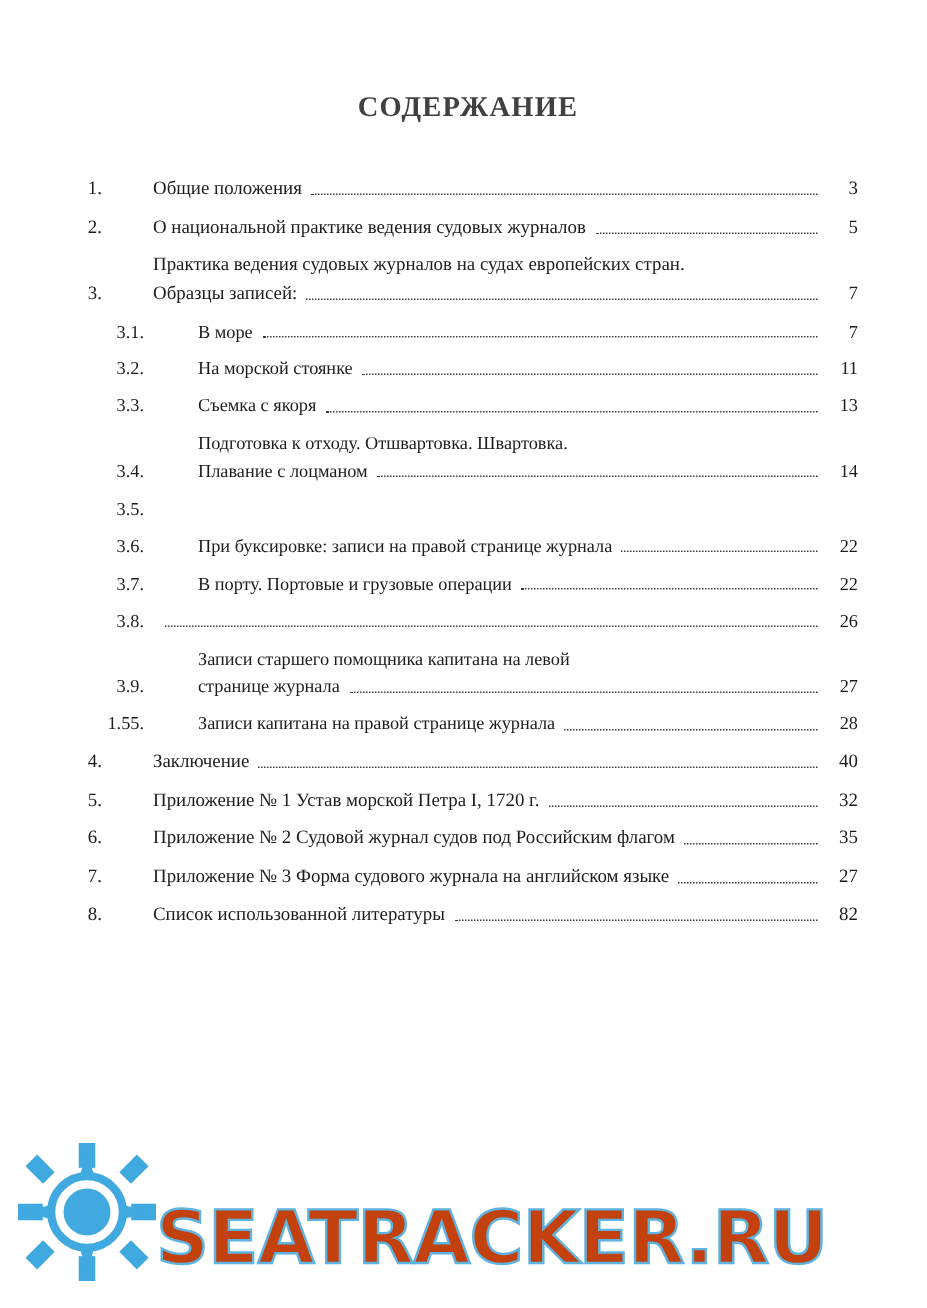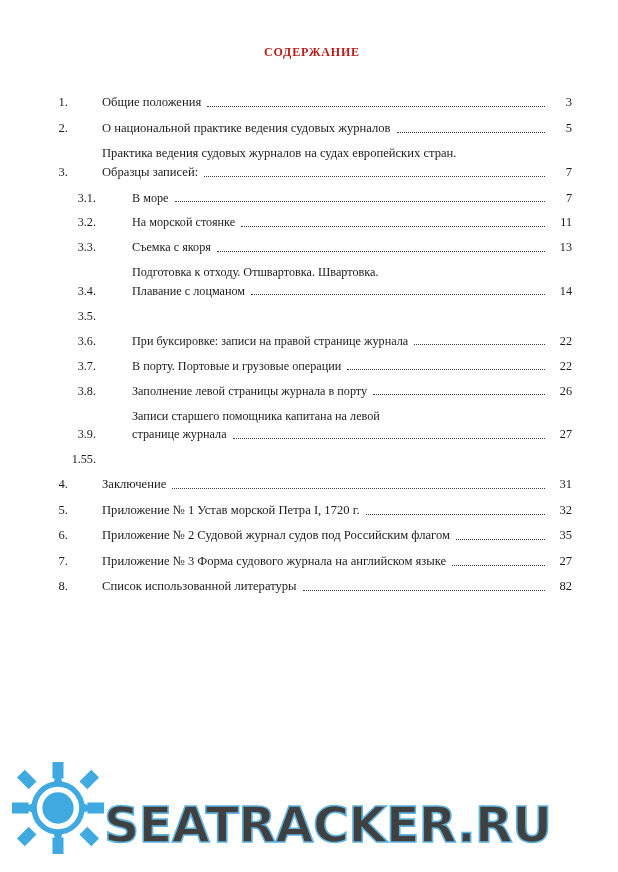--- a/index.html
+++ b/index.html
@@ -18,24 +18,24 @@
   .page {
     position: relative;
     width: 618px;
     height: 872px;
     box-sizing: border-box;
     padding: 45px 46px 0 52px;
   }
   .doc-title {
     text-align: center;
     font-weight: bold;
-    font-size: 12px;
+    font-size: 19px;
     letter-spacing: 0.8px;
-    margin: 0 0 34px 0;
-    color: #b91c1c;
+    margin: 16px 0 34px 0;
+    color: #404040;
   }
   .toc {
     margin: 0;
     padding: 0;
     list-style: none;
   }
   .toc-entry {
     display: flex;
     align-items: flex-end;
     font-size: 12.6px;
@@ -102,21 +102,21 @@
     height: 92px;
   }
   .wm-text {
     position: absolute;
     left: 104px;
     bottom: 12px;
     font-family: "DejaVu Sans", sans-serif;
     font-weight: bold;
     font-size: 49px;
     letter-spacing: -0.5px;
-    color: #404040;
+    color: #c2410c;
     -webkit-text-stroke: 1.6px #5fb3e0;
     line-height: 1;
     white-space: nowrap;
   }
 </style>
 </head>
 <body>
 
 <div class="page">
 
@@ -219,49 +219,55 @@
             <span class="entry-text">В порту. Портовые и грузовые операции</span>
             <span class="dots"></span>
             <span class="entry-page">22</span>
           </span>
         </span>
       </li>
       <li class="toc-entry lvl2 sub">
         <span class="entry-num">3.8.</span>
         <span class="entry-lines">
           <span class="line">
-            <span class="entry-text">Заполнение левой страницы журнала в порту</span>
             <span class="dots"></span>
             <span class="entry-page">26</span>
           </span>
         </span>
       </li>
       <li class="toc-entry lvl2 sub">
         <span class="entry-num">3.9.</span>
         <span class="entry-lines">
           <span class="line">
             <span class="entry-text">Записи старшего помощника капитана на левой</span>
           </span>
           <span class="line">
             <span class="entry-text">странице журнала</span>
             <span class="dots"></span>
             <span class="entry-page">27</span>
           </span>
         </span>
       </li>
       <li class="toc-entry lvl2 sub">
         <span class="entry-num">1.55.</span>
+        <span class="entry-lines">
+          <span class="line">
+            <span class="entry-text">Записи капитана на правой странице журнала</span>
+            <span class="dots"></span>
+            <span class="entry-page">28</span>
+          </span>
+        </span>
       </li>
       <li class="toc-entry lvl1">
         <span class="entry-num">4.</span>
         <span class="entry-lines">
           <span class="line">
             <span class="entry-text">Заключение</span>
             <span class="dots"></span>
-            <span class="entry-page">31</span>
+            <span class="entry-page">40</span>
           </span>
         </span>
       </li>
       <li class="toc-entry lvl1">
         <span class="entry-num">5.</span>
         <span class="entry-lines">
           <span class="line">
             <span class="entry-text">Приложение № 1 Устав морской Петра I, 1720 г.</span>
             <span class="dots"></span>
             <span class="entry-page">32</span>

